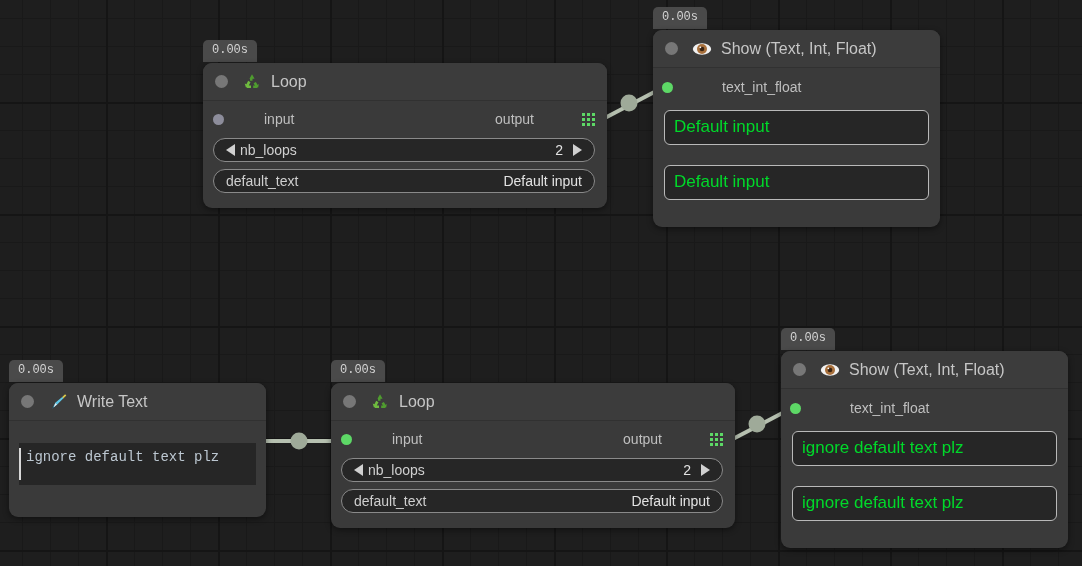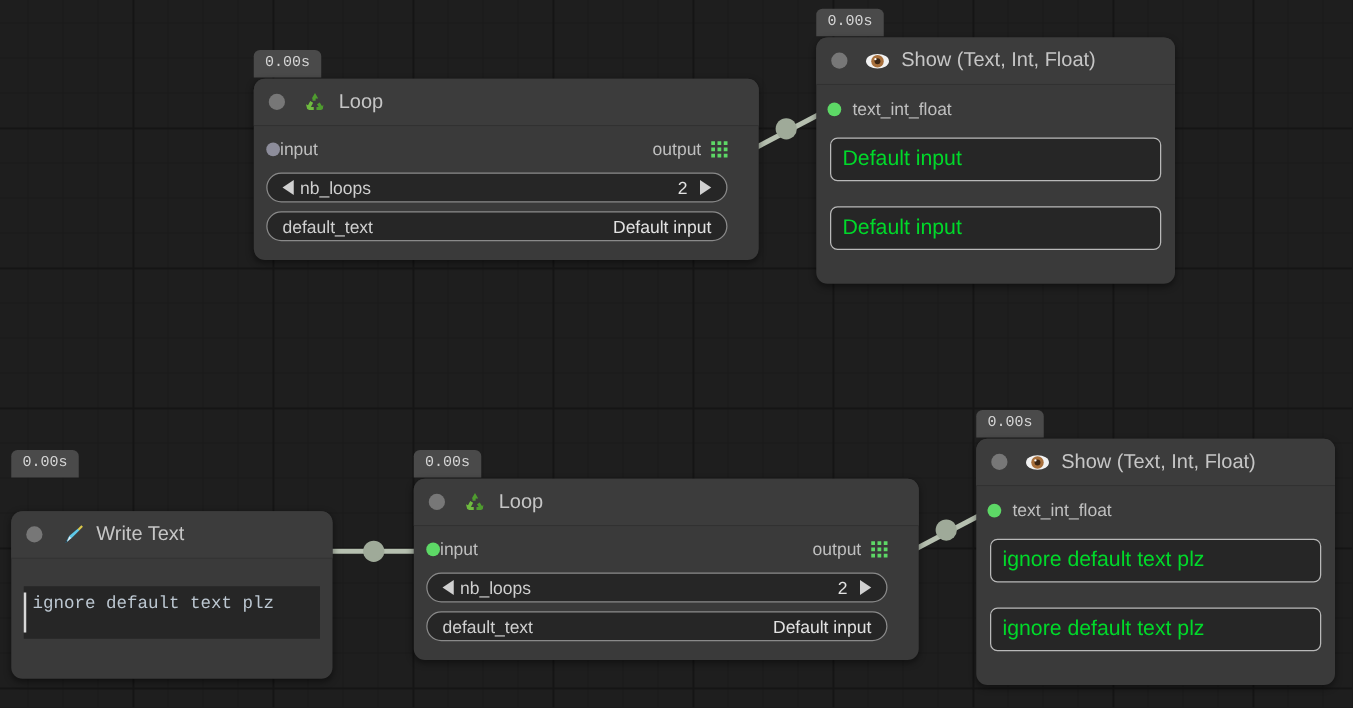--- a/index.html
+++ b/index.html
@@ -73,21 +73,21 @@
     flex: 0 0 auto;
     display: block;
   }
   .node-title {
     margin-left: 9px;
     font-size: 16px;
     color: #c6c6c6;
     white-space: nowrap;
   }
   .node-body {
-    padding: 8px 25px 12px 10px;
+    padding: 8px 12px 12px 10px;
   }
 
   
   .timer-badge {
     position: absolute;
     background: #4a4a4a;
     color: #d4d4d4;
     font-size: 12px;
     padding: 3px 9px 4px 9px;
     border-radius: 5px 5px 0 0;
@@ -95,20 +95,21 @@
     line-height: 1.25;
     font-family: Liberation Mono, monospace;
   }
 
   
   .port-row {
     display: flex;
     align-items: center;
     height: 20px;
     position: relative;
+    gap: 40px;
   }
   .port-dot {
     width: 11px; height: 11px;
     border-radius: 50%;
     flex: 0 0 auto;
   }
   .dot-green { background: #5dd866; }
   .dot-grey  { background: #8d8d9b; }
   .port-label {
     font-size: 14px;
@@ -270,21 +271,21 @@
       <div class="port-row">
         <span class="port-dot dot-green" style="margin-left:-2px;"></span>
         <span class="port-label" style="margin-left:9px;">text_int_float</span>
       </div>
       <div class="display-box" style="margin-top:13px;">Default input</div>
       <div class="display-box" style="margin-top:20px;">Default input</div>
     </div>
   </div>
 
   <div class="timer-badge" style="left:9px; top:360px;">0.00s</div>
-  <div class="node" style="left:9px; top:383px; width:257px; height:134px;margin-top:26px;">
+  <div class="node" style="left:9px; top:383px; width:257px; height:134px;">
     <div class="node-header">
       <span class="collapse-dot"></span>
       <svg class="node-icon" viewBox="0 0 24 24">
         <path d="M20.5 2.6 L22.0 4.1 L18.2 7.9 L16.7 6.4 Z" fill="#dcc94a"></path>
         <path d="M17.0 6.1 L18.5 7.6 L11.0 15.1 L8.0 15.9 L8.8 12.9 Z" fill="#5ec8e8"></path>
         <path d="M8.8 12.9 L11.0 15.1 L5.0 20.0 Z" fill="#3a9fc4"></path>
         <path d="M9.0 13.2 L10.8 14.9 L6.6 18.6 Z" fill="#e8eef2"></path>
         <path d="M5.0 20.0 L7.0 18.4 L6.0 17.4 Z" fill="#1b3a4a"></path>
       </svg>
       <span class="node-title">Write Text</span>

